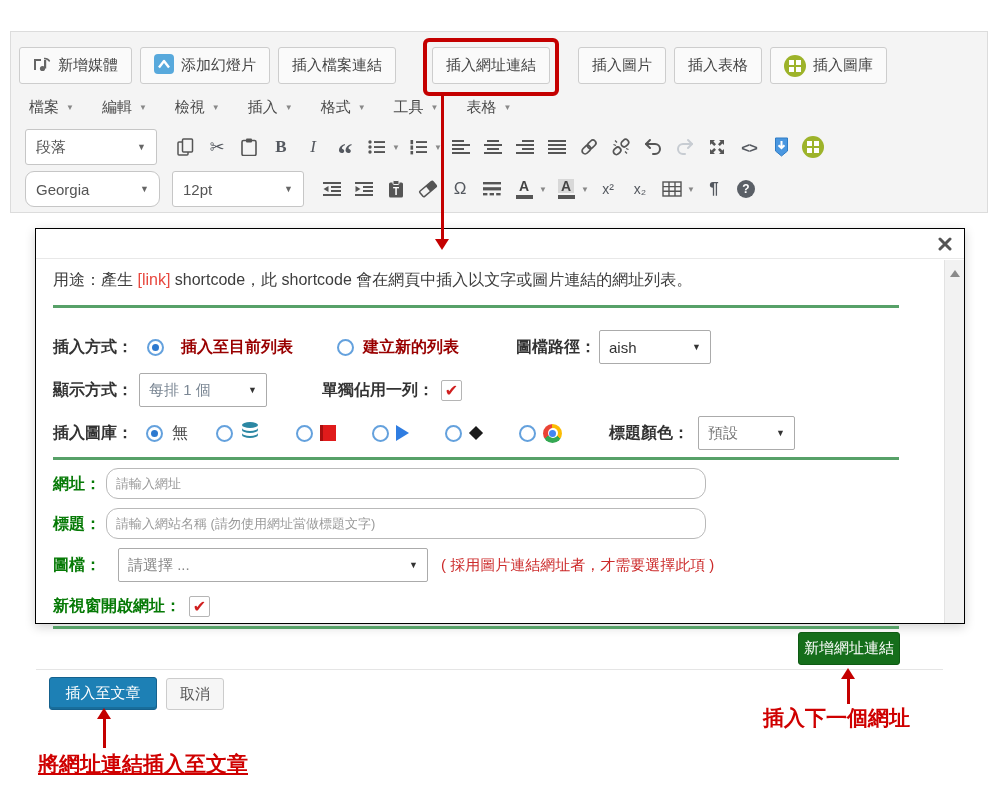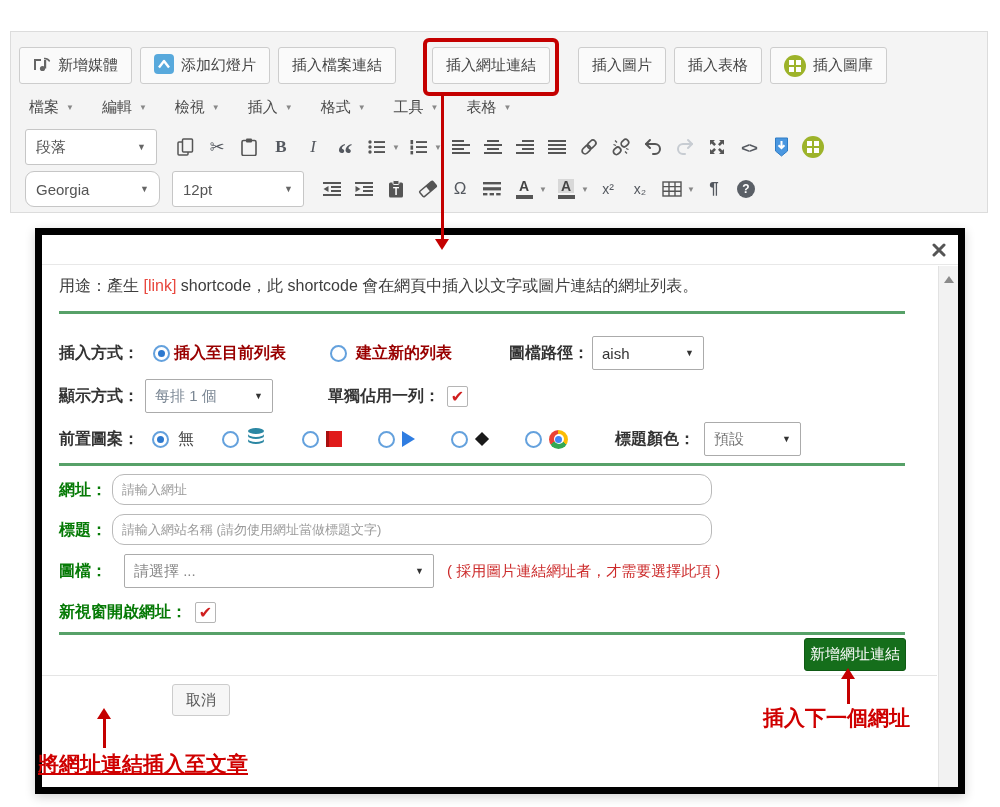--- a/index.html
+++ b/index.html
@@ -45,22 +45,22 @@
   .tb-pil { font-size:17px; font-weight:bold; }
   .a-icon { display:flex; flex-direction:column; align-items:center; }
   .a-icon b { font-size:14px; line-height:14px; color:#444; padding:0 3px; }
   .a-icon i { display:block; width:17px; height:4px; background:#555; margin-top:2px; }
   .a-icon.bg b { background:#d8d8d8; }
   .help-circle { width:18px; height:18px; border-radius:50%; background:#5a5f66; color:#fff;
                  font-size:12px; font-weight:bold; display:flex; align-items:center; justify-content:center; }
   .supsub { font-size:14px; }
 
   
-  .modal { position:absolute; left:35px; top:228px; width:930px; height:566px; background:#fff;
-           border:7px solid #000000; box-shadow:0 3px 10px rgba(0,0,0,.18); }
+  .modal { position:absolute; left:35px; top:228px; width:930px; height:396px; background:#fff;
+           border:1px solid #000000; box-shadow:0 3px 10px rgba(0,0,0,.18); }
   .modal-titlebar { position:absolute; left:0; top:0; right:0; height:30px; border-bottom:1px solid #e8e8e8; }
   .close-x { position:absolute; right:12px; top:8px; cursor:pointer; }
   .scrolltrack { position:absolute; top:31px; right:0; bottom:0; width:20px; background:#f2f2f2;
                  border-left:1px solid #e2e2e2; cursor:pointer; }
   .scroll-up { position:absolute; top:10px; left:5px; width:0; height:0;
                border-left:5px solid transparent; border-right:5px solid transparent;
                border-bottom:7px solid #8a8a8a; }
   .modal-content { position:absolute; left:0; top:31px; right:21px; bottom:0; font-size:16px; color:#3d3d3d; }
 
   .desc { position:absolute; left:17px; top:10px; }
@@ -461,21 +461,21 @@
 
       <p class="desc">
         <span>用途：產生 </span><span class="lnk">[link]</span><span> shortcode，此 shortcode 會在網頁中插入以文字或圖片連結的網址列表。</span>
       </p>
 
       <div class="gline" style="top:45px;"></div>
 
       <div class="frow" style="top:69px; height:36px;">
         <span class="flabel">插入方式：</span>
         <span class="radio on" style="margin-left:14px;"></span>
-        <span class="ropt" style="margin-left:4px;">插入至目前列表</span>
+        <span class="ropt" style="margin-left:17px;">插入至目前列表</span>
         <span class="radio" style="margin-left:44px;"></span>
         <span class="ropt" style="margin-left:9px;">建立新的列表</span>
         <span class="flabel" style="margin-left:57px;">圖檔路徑：</span>
         <span class="dsel" style="margin-left:3px; width:112px; color:#333;">
           <span>aish</span>
             <span class="dcaret">▼</span>
         </span>
       </div>
 
       <div class="frow" style="top:112px; height:36px;">
@@ -484,21 +484,21 @@
           <span>每排 1 個</span>
             <span class="dcaret">▼</span>
         </span>
         <span class="flabel" style="margin-left:55px;">單獨佔用一列：</span>
         <span class="cbx" style="margin-left:7px;">
             <span>✔</span>
           </span>
       </div>
 
       <div class="frow" style="top:155px; height:36px;">
-        <span class="flabel">前置圖案：</span>
+        <span class="flabel">插入圖庫：</span>
         <span class="radio on" style="margin-left:13px;"></span>
         <span style="margin-left:9px; color:#444;">無</span>
         <span class="radio" style="margin-left:28px;"></span>
         <span style="margin-left:7px;"><svg class="dbicon" viewBox="0 0 20 20">
               <ellipse cx="10" cy="4" rx="8" ry="3" fill="#2b87a3"></ellipse>
               <path d="M2 7 a8 3 0 0 0 16 0 v2 a8 3 0 0 1 -16 0 Z" fill="#2b87a3"></path>
               <path d="M2 12 a8 3 0 0 0 16 0 v2 a8 3 0 0 1 -16 0 Z" fill="#2b87a3"></path>
             </svg></span>
         <span class="radio" style="margin-left:36px;"></span>
         <span class="redsq" style="margin-left:7px;"></span>
@@ -540,20 +540,21 @@
         <span class="glabel">新視窗開啟網址：</span>
         <span class="cbx" style="margin-left:8px;">
             <span>✔</span>
           </span>
       </div>
 
       <div class="gline" style="top:366px;"></div>
 
       <button class="btn-green">新增網址連結</button>
       <div class="footer-line"></div>
+      <button class="btn-blue">插入至文章</button>
       <button class="btn-cancel">取消</button>
     </div>
   </div>
 
   <div class="vline" style="left:441px; top:92px; height:148px;"></div>
   <div class="head-down" style="left:435px; top:239px;"></div>
 
   <div class="head-up" style="left:841px; top:668px;"></div>
   <div class="vline" style="left:847px; top:678px; height:26px;"></div>
   <div class="callout" style="left:763px; top:704px;">插入下一個網址</div>

